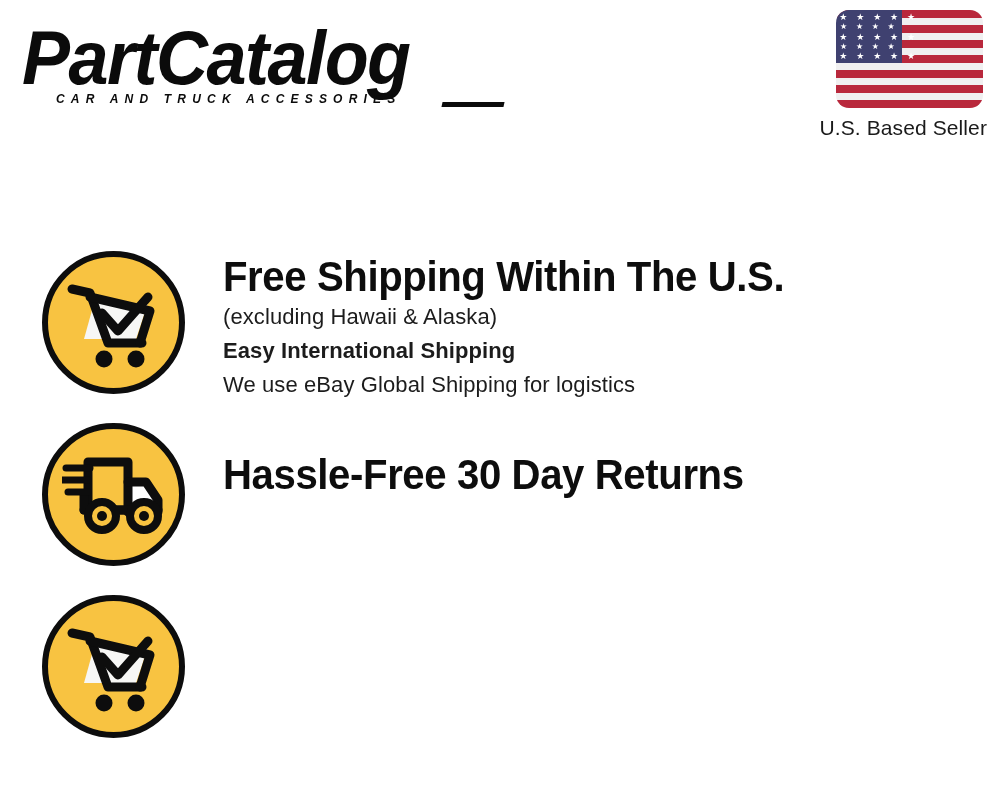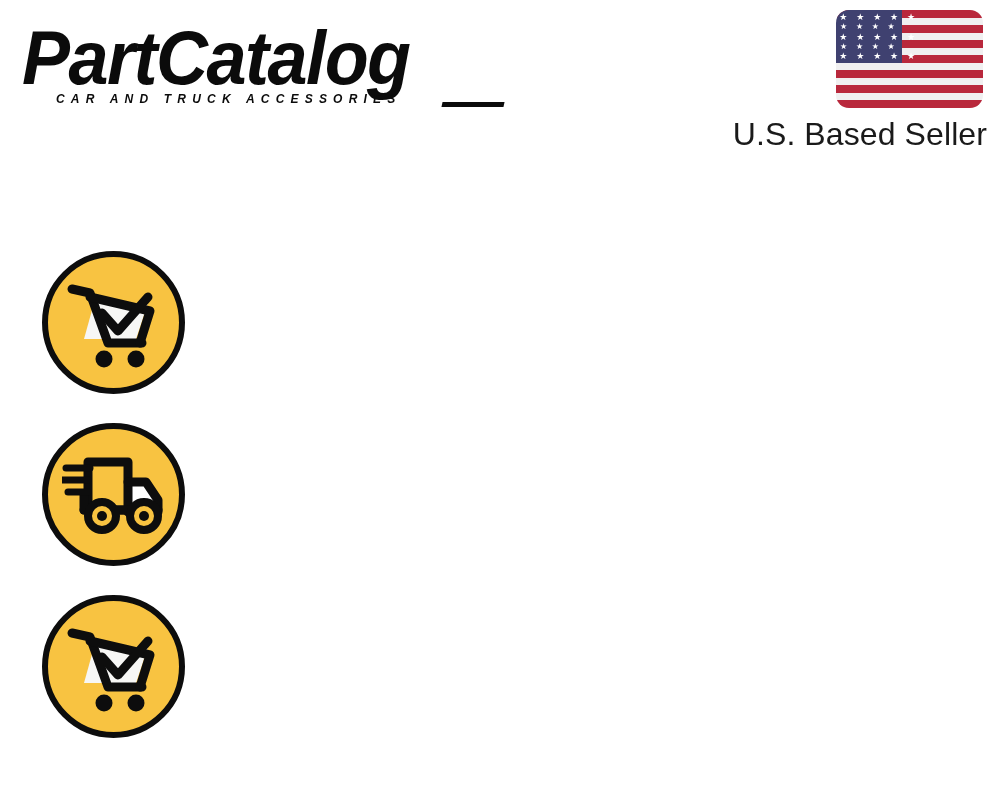--- a/index.html
+++ b/index.html
@@ -105,21 +105,21 @@
     white-space: nowrap;
   }
   #flag-canton .star-row.offset { letter-spacing: 3.2px; text-indent: 0px; font-size: 8px; }
 
   #us-seller-label {
     position: absolute;
     left: 725px;
     top: 116px;
     width: 262px;
     text-align: right;
-    font-size: 32px;
+    font-size: 21px;
     font-weight: 400;
     letter-spacing: 0.1px;
     color: #1a1a1a;
     white-space: nowrap;
   }
 
   
   .feature-row {
     position: absolute;
     left: 0;
@@ -217,40 +217,49 @@
 <div class="feature-row" id="feature-row-0">
   <div class="feature-badge">
     <svg width="100" height="92" viewBox="0 0 100 92" aria-hidden="true">
       <path d="M20 62 L72 62 L84 26 L30 26 Z" fill="#f7f7f5"></path>
       <path d="M8 12 L26 16 L44 66 L78 66" fill="none" stroke="#0d0d0d" stroke-width="9" stroke-linecap="round" stroke-linejoin="round"></path>
       <path d="M26 20 L86 34 L76 66" fill="none" stroke="#0d0d0d" stroke-width="9" stroke-linecap="round" stroke-linejoin="round"></path>
       <path d="M38 36 L54 54 L84 20" fill="none" stroke="#0d0d0d" stroke-width="9" stroke-linecap="round" stroke-linejoin="round"></path>
       <circle cx="40" cy="82" r="8.5" fill="#0d0d0d"></circle>
       <circle cx="72" cy="82" r="8.5" fill="#0d0d0d"></circle>
     </svg>
+  </div>
+  <div class="feature-text">
+    <div class="feature-title">Free Shipping Within The U.S.</div>
+    <div class="feature-sub">(excluding Hawaii &amp; Alaska)</div>
+    <div class="feature-sub bold">Easy International Shipping</div>
+    <div class="feature-sub">We use eBay Global Shipping for logistics</div>
   </div>
 </div>
 
 <div class="feature-row" id="feature-row-1">
   <div class="feature-badge">
     <svg width="104" height="82" viewBox="0 0 104 82" aria-hidden="true">
       <path d="M68 28 L84 28 L96 46 L96 58 L68 58 Z" fill="#ffffff"></path>
       <path d="M26 8 L66 8 L66 56 L26 56 Z" fill="none" stroke="#0d0d0d" stroke-width="9" stroke-linejoin="round"></path>
       <path d="M66 28 L84 28 L96 46 L96 58 L66 58" fill="none" stroke="#0d0d0d" stroke-width="9" stroke-linejoin="round" stroke-linecap="round"></path>
       <path d="M22 56 L96 56" stroke="#0d0d0d" stroke-width="9" stroke-linecap="round"></path>
       <path d="M22 40 L22 56" stroke="#0d0d0d" stroke-width="9" stroke-linecap="round"></path>
       <path d="M4 14 L28 14" stroke="#0d0d0d" stroke-width="7" stroke-linecap="round"></path>
       <path d="M0 26 L26 26" stroke="#0d0d0d" stroke-width="7" stroke-linecap="round"></path>
       <path d="M6 38 L26 38" stroke="#0d0d0d" stroke-width="7" stroke-linecap="round"></path>
       <circle cx="40" cy="62" r="14" fill="#f8c341" stroke="#0d0d0d" stroke-width="8"></circle>
       <circle cx="82" cy="62" r="14" fill="#f8c341" stroke="#0d0d0d" stroke-width="8"></circle>
       <circle cx="40" cy="62" r="5" fill="#0d0d0d"></circle>
       <circle cx="82" cy="62" r="5" fill="#0d0d0d"></circle>
     </svg>
   </div>
+  <div class="feature-text">
+    <div class="feature-title">Hassle-Free 30 Day Returns</div>
+  </div>
 </div>
 
 <div class="feature-row" id="feature-row-2">
   <div class="feature-badge">
     <svg width="100" height="92" viewBox="0 0 100 92" aria-hidden="true">
       <path d="M20 62 L72 62 L84 26 L30 26 Z" fill="#f7f7f5"></path>
       <path d="M8 12 L26 16 L44 66 L78 66" fill="none" stroke="#0d0d0d" stroke-width="9" stroke-linecap="round" stroke-linejoin="round"></path>
       <path d="M26 20 L86 34 L76 66" fill="none" stroke="#0d0d0d" stroke-width="9" stroke-linecap="round" stroke-linejoin="round"></path>
       <path d="M38 36 L54 54 L84 20" fill="none" stroke="#0d0d0d" stroke-width="9" stroke-linecap="round" stroke-linejoin="round"></path>
       <circle cx="40" cy="82" r="8.5" fill="#0d0d0d"></circle>

